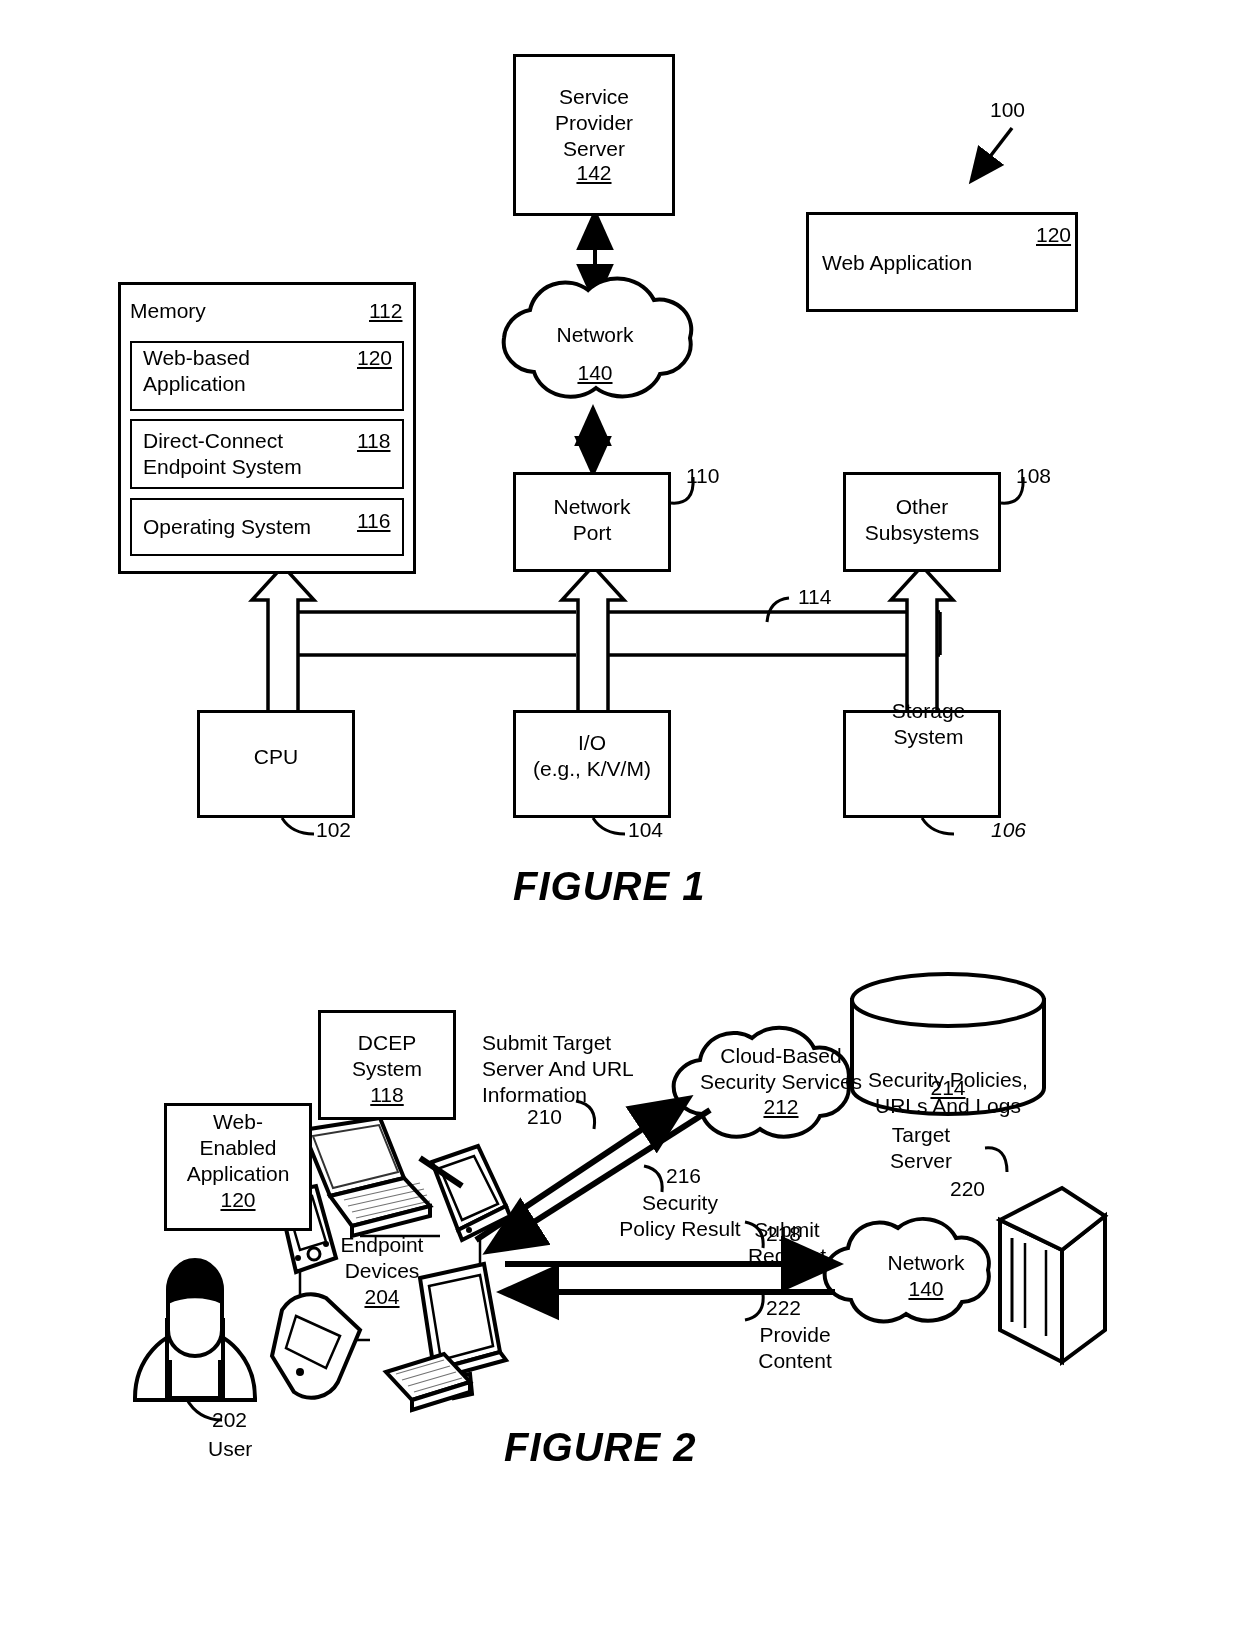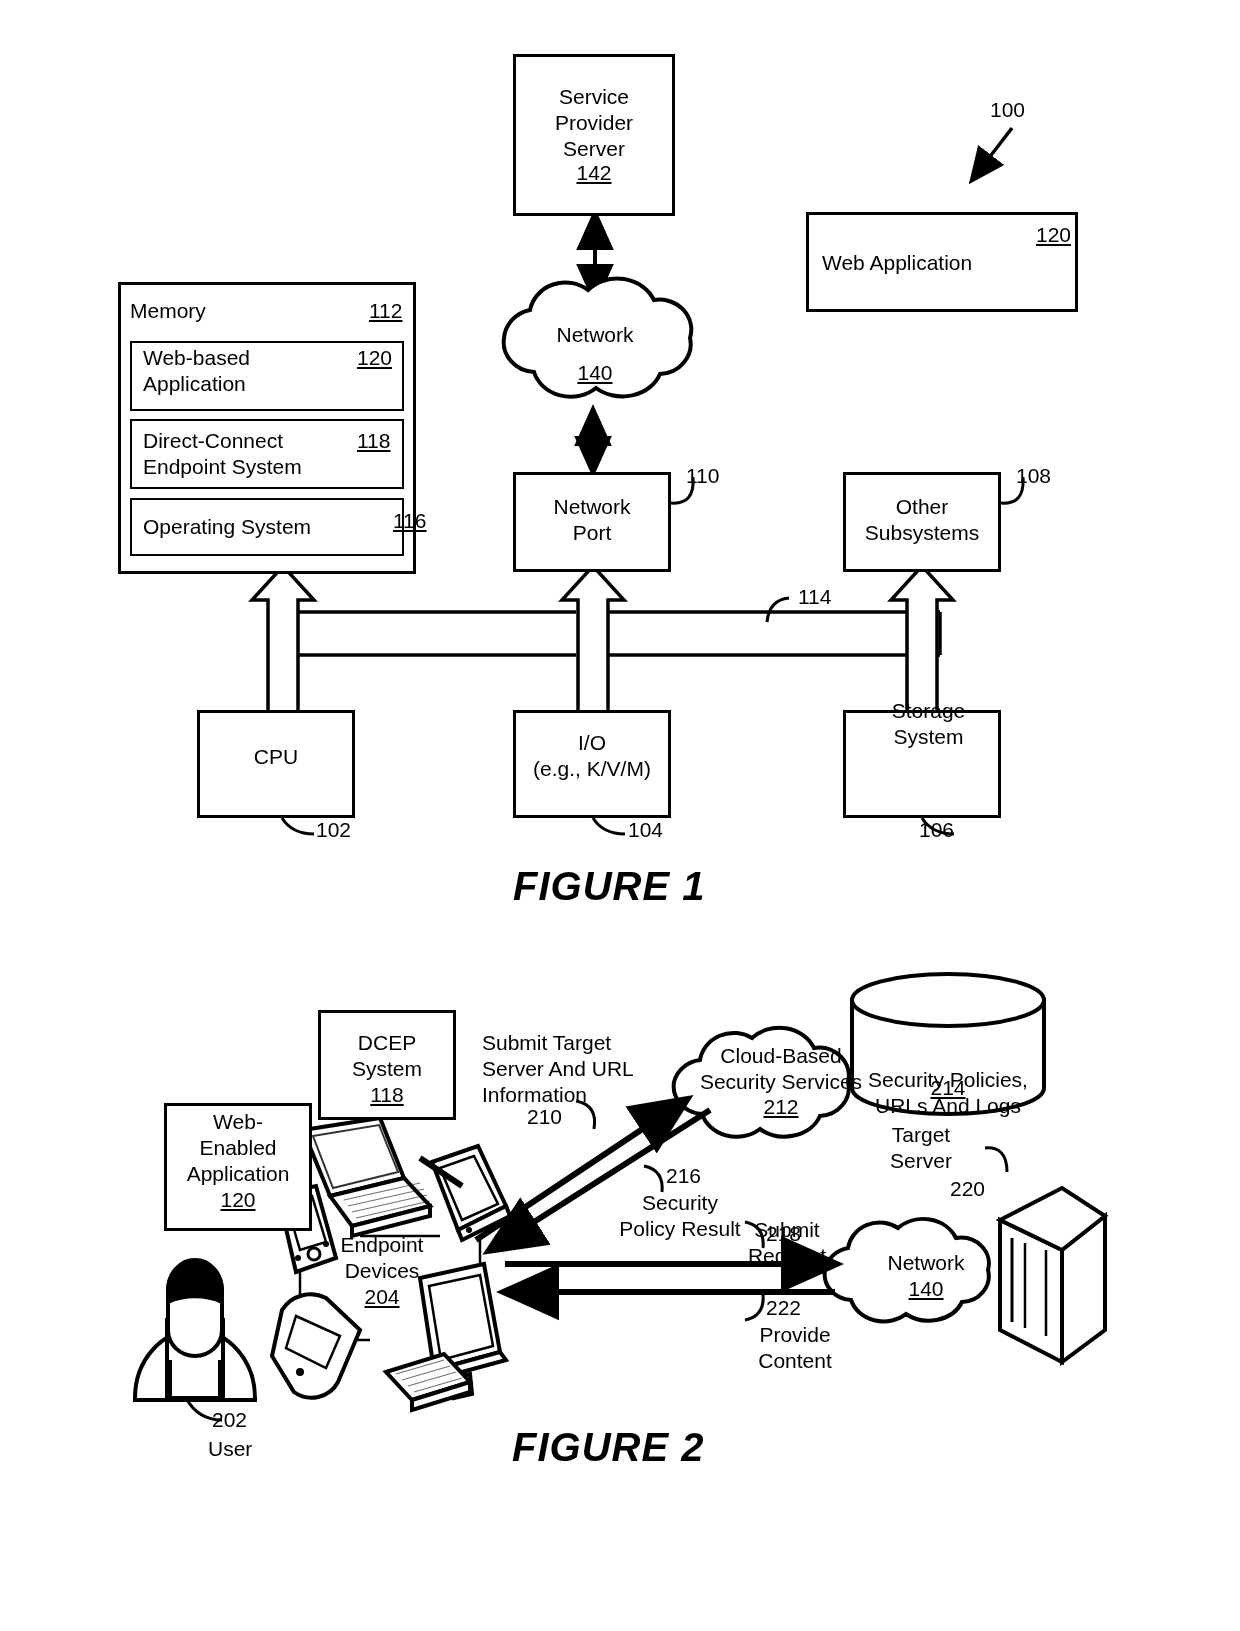--- a/index.html
+++ b/index.html
@@ -291,21 +291,21 @@
 Application</div>
   <div class="txt num" style="left:357px; top:345px;">120</div>
 
   <div class="inner-box" style="left:130px; top:419px; width:274px; height:70px;"></div>
   <div class="txt" style="left:143px; top:428px;">Direct-Connect
 Endpoint System</div>
   <div class="txt num" style="left:357px; top:428px;">118</div>
 
   <div class="inner-box" style="left:130px; top:498px; width:274px; height:58px;"></div>
   <div class="txt" style="left:143px; top:514px;">Operating System</div>
-  <div class="txt num" style="left:357px; top:508px;margin-left:36px;">116</div>
+  <div class="txt num" style="left:357px; top:508px;">116</div>
 
   <div class="box" style="left:513px; top:472px; width:158px; height:100px;"></div>
   <div class="txt ctr" style="left:513px; top:494px; width:158px;">Network
 Port</div>
   <div class="ref" style="left:686px; top:464px;">110</div>
 
   <div class="box" style="left:843px; top:472px; width:158px; height:100px;"></div>
   <div class="txt ctr" style="left:843px; top:494px; width:158px;">Other
 Subsystems</div>
   <div class="ref" style="left:1016px; top:464px;">108</div>
@@ -317,21 +317,21 @@
   <div class="ref" style="left:316px; top:818px;">102</div>
 
   <div class="box" style="left:513px; top:710px; width:158px; height:108px;"></div>
   <div class="txt ctr" style="left:508px; top:730px; width:168px;">I/O
 (e.g., K/V/M)</div>
   <div class="ref" style="left:628px; top:818px;">104</div>
 
   <div class="box" style="left:843px; top:710px; width:158px; height:108px;"></div>
   <div class="txt ctr" style="left:843px; top:698px; width:171px;">Storage
 System</div>
-  <div class="ref" style="left:919px; top:818px;">106</div>
+  <div class="ref" style="left:991px; top:818px;font-style:italic;">106</div>
 
   <div class="figcap" style="left:513px; top:864px;">FIGURE 1</div>
 
   <div class="box" style="left:318px; top:1010px; width:138px; height:110px;"></div>
   <div class="txt ctr" style="left:318px; top:1030px; width:138px;">DCEP
 System</div>
   <div class="txt ctr num" style="left:318px; top:1082px; width:138px;">118</div>
 
   <div class="box" style="left:164px; top:1103px; width:148px; height:128px;"></div>
   <div class="txt ctr" style="left:164px; top:1109px; width:148px;">Web-
@@ -371,15 +371,15 @@
   <div class="txt ctr" style="left:736px; top:1322px; width:118px;">Provide
 Content</div>
 
   <div class="txt ctr" style="left:866px; top:1122px; width:110px;">Target
 Server</div>
   <div class="ref" style="left:950px; top:1137px;margin-top:40px;">220</div>
 
   <div class="txt ctr" style="left:856px; top:1250px; width:140px;">Network</div>
   <div class="txt ctr num" style="left:856px; top:1276px; width:140px;">140</div>
 
-  <div class="figcap" style="left:504px; top:1425px;margin-left:8px;">FIGURE 2</div>
+  <div class="figcap" style="left:504px; top:1425px;">FIGURE 2</div>
 
 </div>
 
 </body></html>

